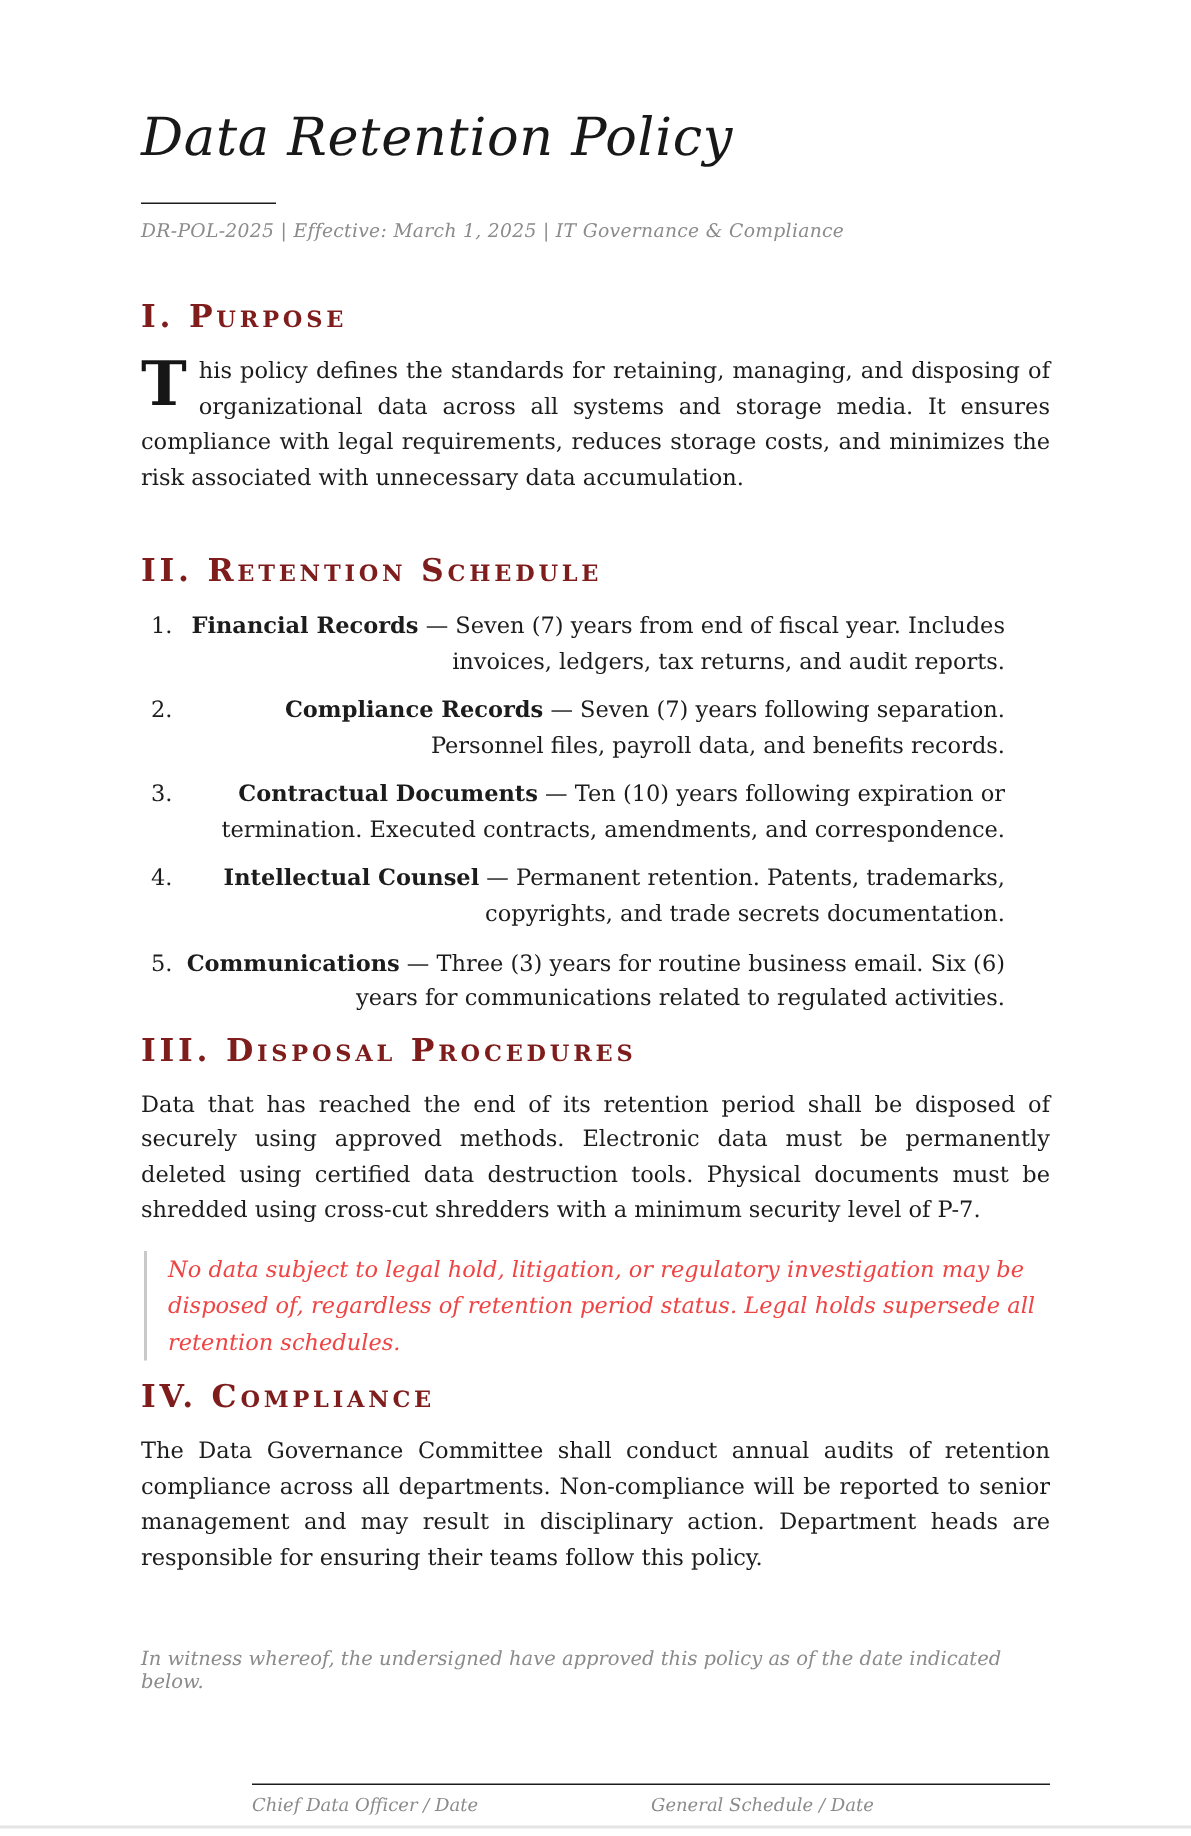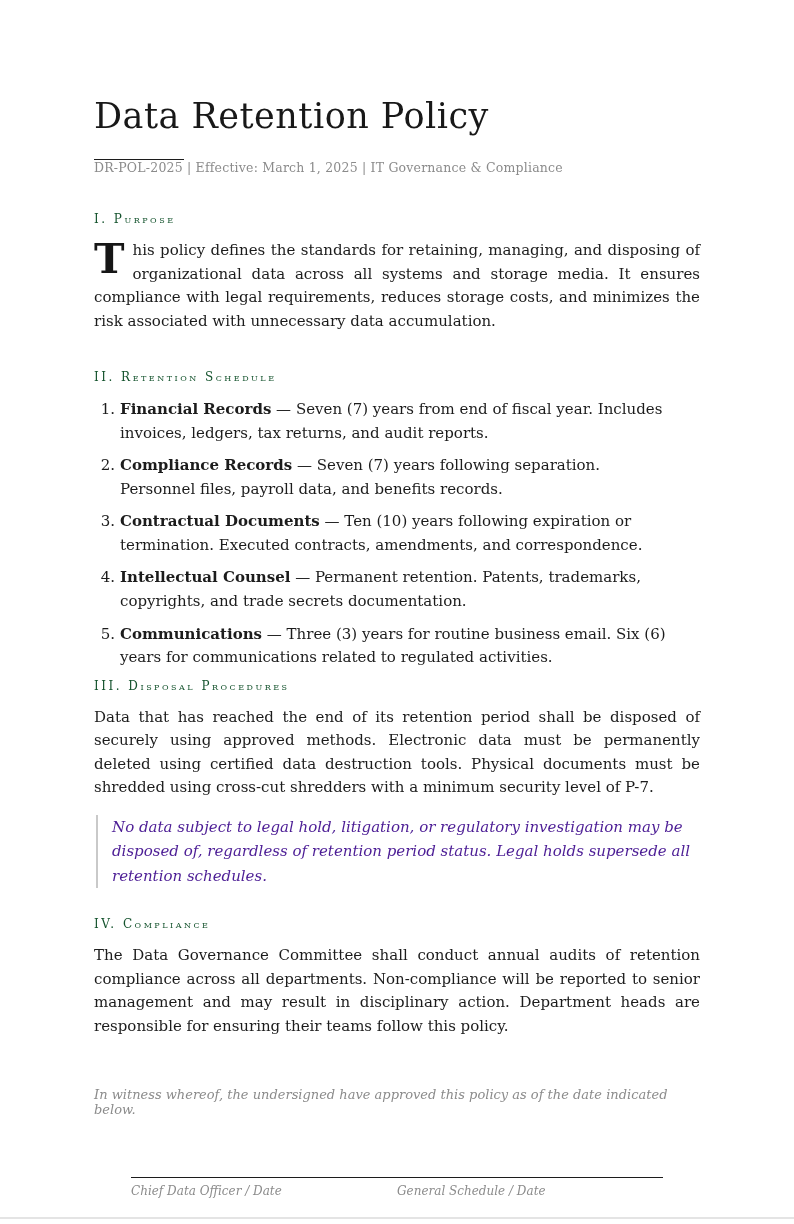--- a/index.html
+++ b/index.html
@@ -16,54 +16,56 @@
     font-family: "DejaVu Serif", "Liberation Serif", serif;
     color: #1c1c1c;
   }
 
   .doc {
     padding: 0 94px;
   }
 
   
   .doc-title {
-    padding-top: 95px;
+    padding-top: 71px;
     font-size: 35px;
+    font-style: italic;
     font-weight: 400;
     line-height: 1.2;
     color: #181818;
     letter-spacing: 0.5px;
   }
 
   .title-rule {
     width: 90px;
     border: none;
     border-top: 1.5px solid #1c1c1c;
     margin-top: 22px;
   }
 
   .doc-meta {
-    margin-top: 0;
+    margin-top: 10px;
     font-size: 12.5px;
+    font-style: italic;
     color: #8b8b8b;
     letter-spacing: 0.2px;
   }
 
   
   .section-heading {
-    font-size: 12px;
-    font-weight: 400;
+    font-size: 21px;
+    font-weight: 700;
     font-variant: small-caps;
     letter-spacing: 2.5px;
-    color: #14532d;
+    color: #7f1d1d;
   }
   .h-purpose    { margin-top: 37px; }
   .h-retention  { margin-top: 37px; }
   .h-disposal   { margin-top: 9px; }
-  .h-compliance { margin-top: 29px; }
+  .h-compliance { margin-top: 11px; }
 
   
   .para {
     margin-top: 13px;
     font-size: 15px;
     line-height: 1.57;
     text-align: justify;
     color: #1c1c1c;
   }
 
@@ -89,48 +91,48 @@
     line-height: 1.57;
   }
 
   .item-num {
     flex: 0 0 26px;
     text-align: right;
     padding-right: 5px;
     white-space: nowrap;
   }
 
-  .item-body { flex: 1 1 auto; padding-right: 30px; }
+  .item-body { flex: 1 1 auto; padding-right: 30px; text-align: right; }
 
   .item-term { font-weight: 700; }
 
   
   .legal-quote {
     margin-top: 15px;
     margin-left: 2px;
     border-left: 2px solid #c9c9c9;
     padding-left: 14px;
     font-size: 15px;
     font-style: italic;
     line-height: 1.63;
-    color: #4c1d95;
+    color: #ef4444;
   }
 
   
   .witness-note {
     margin-top: 49px;
     font-size: 13px;
     font-style: italic;
     color: #8b8b8b;
   }
 
   .signature-row {
     margin-top: 60px;
     display: flex;
-    justify-content: center;
+    justify-content: flex-end;
   }
 
   .signature-block {
     width: 266px;
   }
 
   .signature-line {
     border: none;
     border-top: 1.5px solid #1c1c1c;
   }

